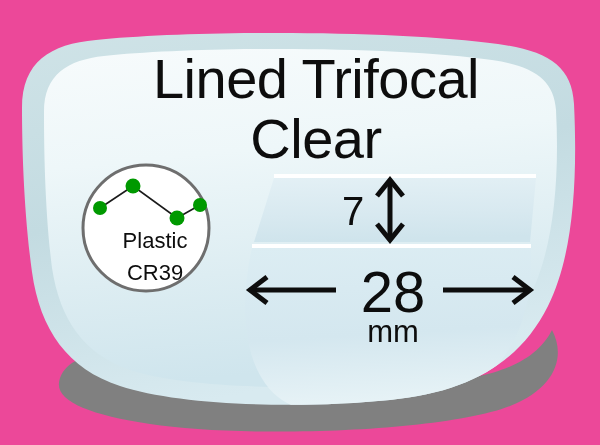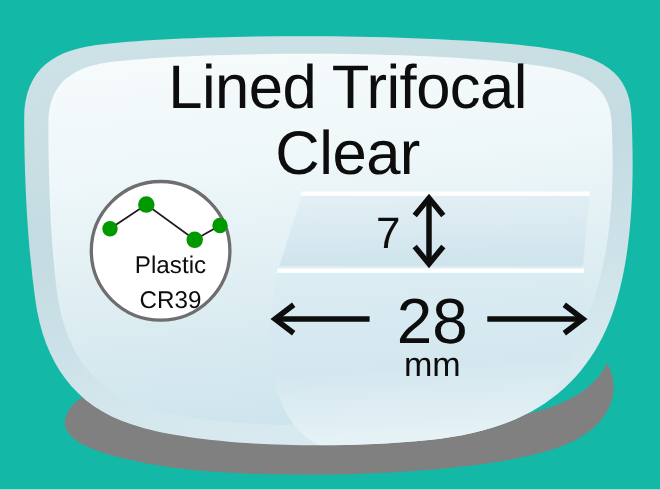--- a/index.html
+++ b/index.html
@@ -11,21 +11,21 @@
   body {
     width: 600px;
     height: 445px;
     font-family: "Liberation Sans", sans-serif;
     overflow: hidden;
   }
   #stage {
     position: relative;
     width: 600px;
     height: 445px;
-    background: #14b8a6;
+    background: #ec4899;
     text-align: center;
   }
   #lens-svg {
     position: absolute;
     left: 0;
     top: 0;
     width: 600px;
     height: 445px;
     display: block;
   }

